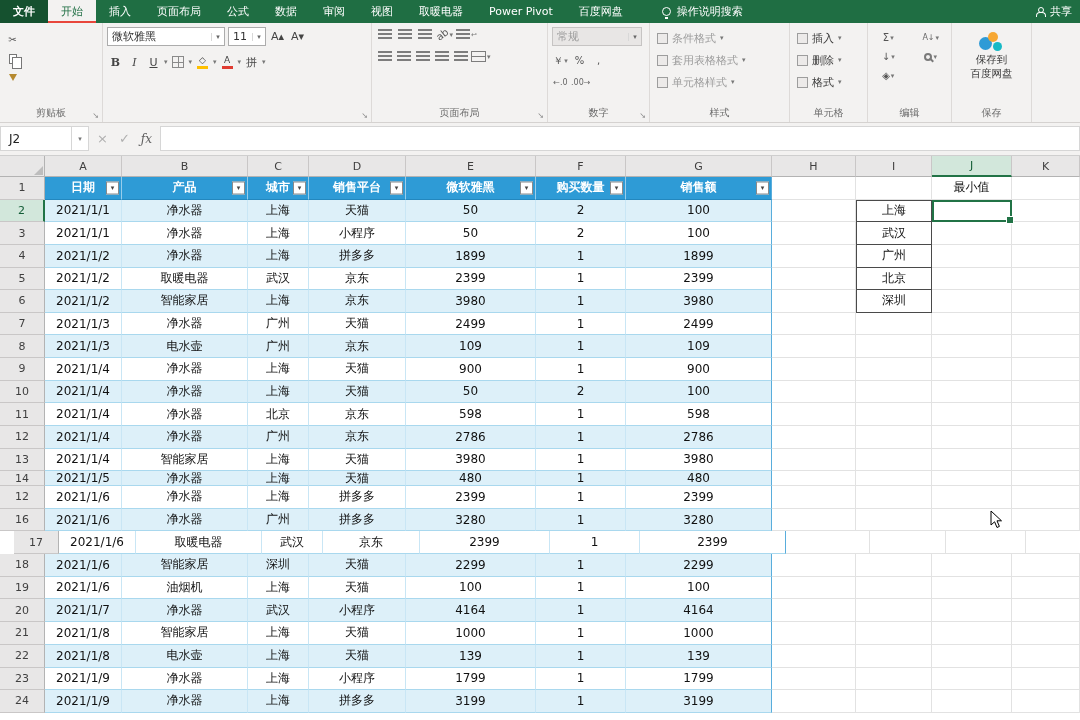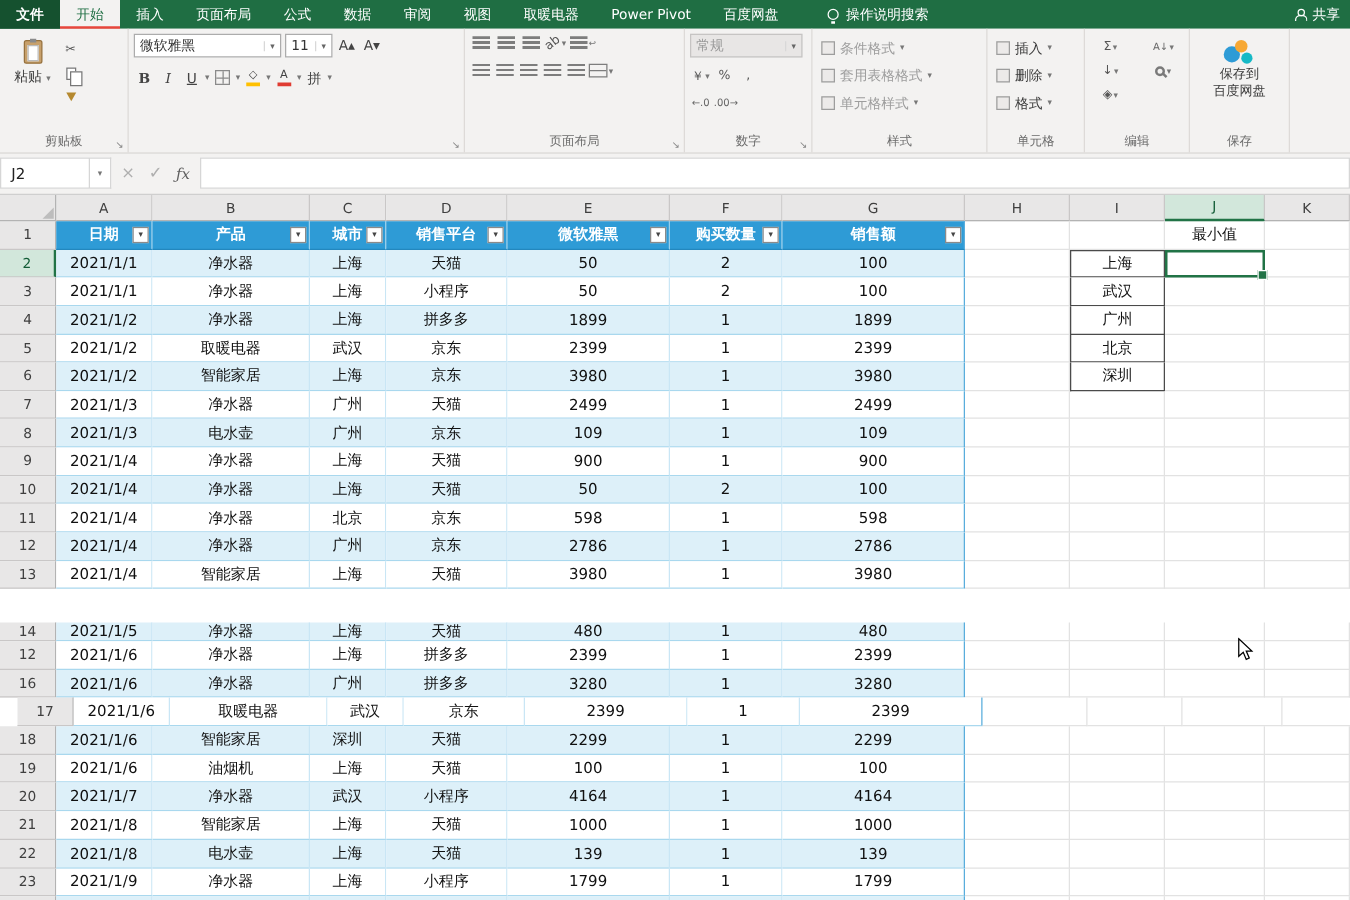--- a/index.html
+++ b/index.html
@@ -134,24 +134,20 @@
     <div class="spacer"></div>
     <div class="share">
       <span class="person"></span>
       <span>共享</span>
     </div>
   </div>
 
   <div class="ribbon">
 
     <div class="group g-clipboard">
-      <div class="big-btn">
-        <span class="icon-clip"></span>
-        <span><span>粘贴</span> <span class="dd2">▾</span></span>
-      </div>
       <div class="mini-col">
         <span class="mini-btn">
             <span>✂</span>
           </span>
         <span class="mini-btn">
             <span class="icon-copy"></span>
           </span>
         <span class="mini-btn">
             <span class="icon-brush"></span>
           </span>
@@ -581,21 +577,21 @@
           <div class="t-cell" style="width: 61px;">上海</div>
           <div class="t-cell" style="width: 97px;">天猫</div>
           <div class="t-cell" style="width: 130px;">3980</div>
           <div class="t-cell" style="width: 90px;">1</div>
           <div class="t-cell edge" style="width: 146px;">3980</div>
           <div class="cell" style="width: 84px;"></div>
           <div class="cell" style="width: 76px;"></div>
           <div class="cell" style="width: 80px;"></div>
           <div class="cell" style="width: 68px;"></div>
         </div>
-        <div class="g-row" style="height: 15px; margin-top: 27px;">
+        <div class="g-row" style="height: 15px;">
           <div class="row-num" style="width: 45px;">14</div>
           <div class="t-cell band" style="width: 77px;">2021/1/5</div>
           <div class="t-cell band" style="width: 126px;">净水器</div>
           <div class="t-cell band" style="width: 61px;">上海</div>
           <div class="t-cell band" style="width: 97px;">天猫</div>
           <div class="t-cell band" style="width: 130px;">480</div>
           <div class="t-cell band" style="width: 90px;">1</div>
           <div class="t-cell band edge" style="width: 146px;">480</div>
           <div class="cell" style="width: 84px;"></div>
           <div class="cell" style="width: 76px;"></div>

